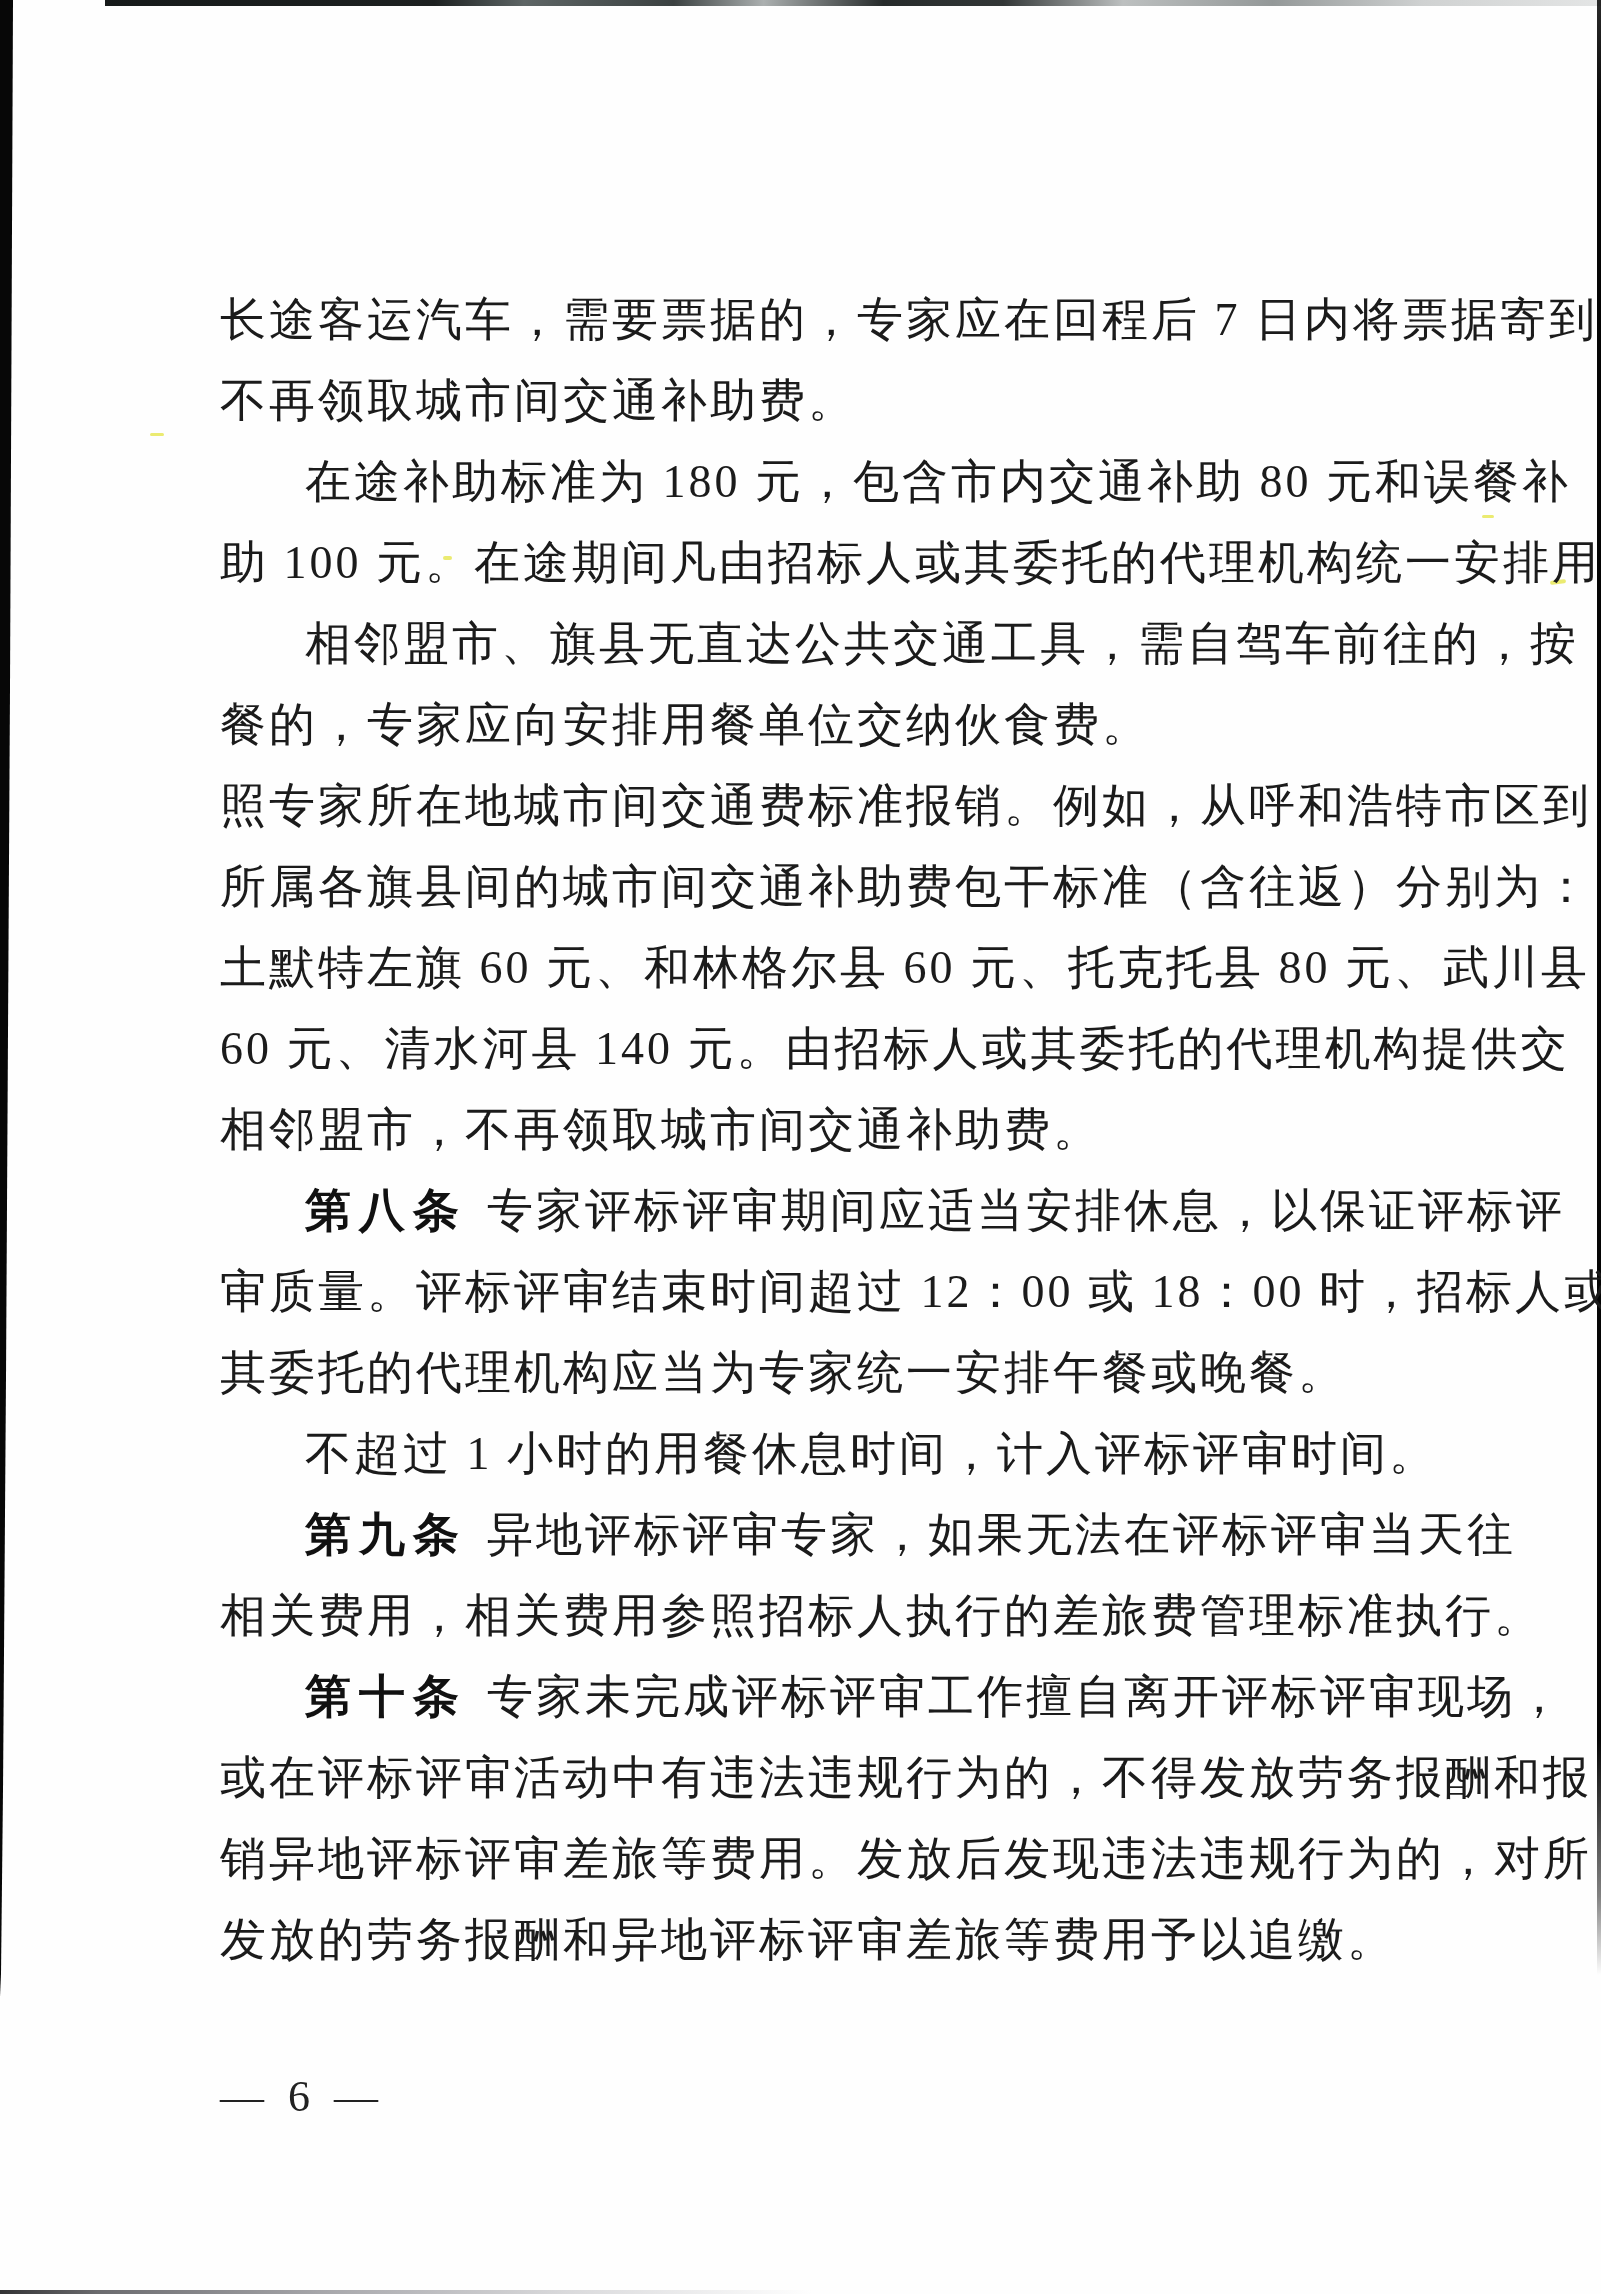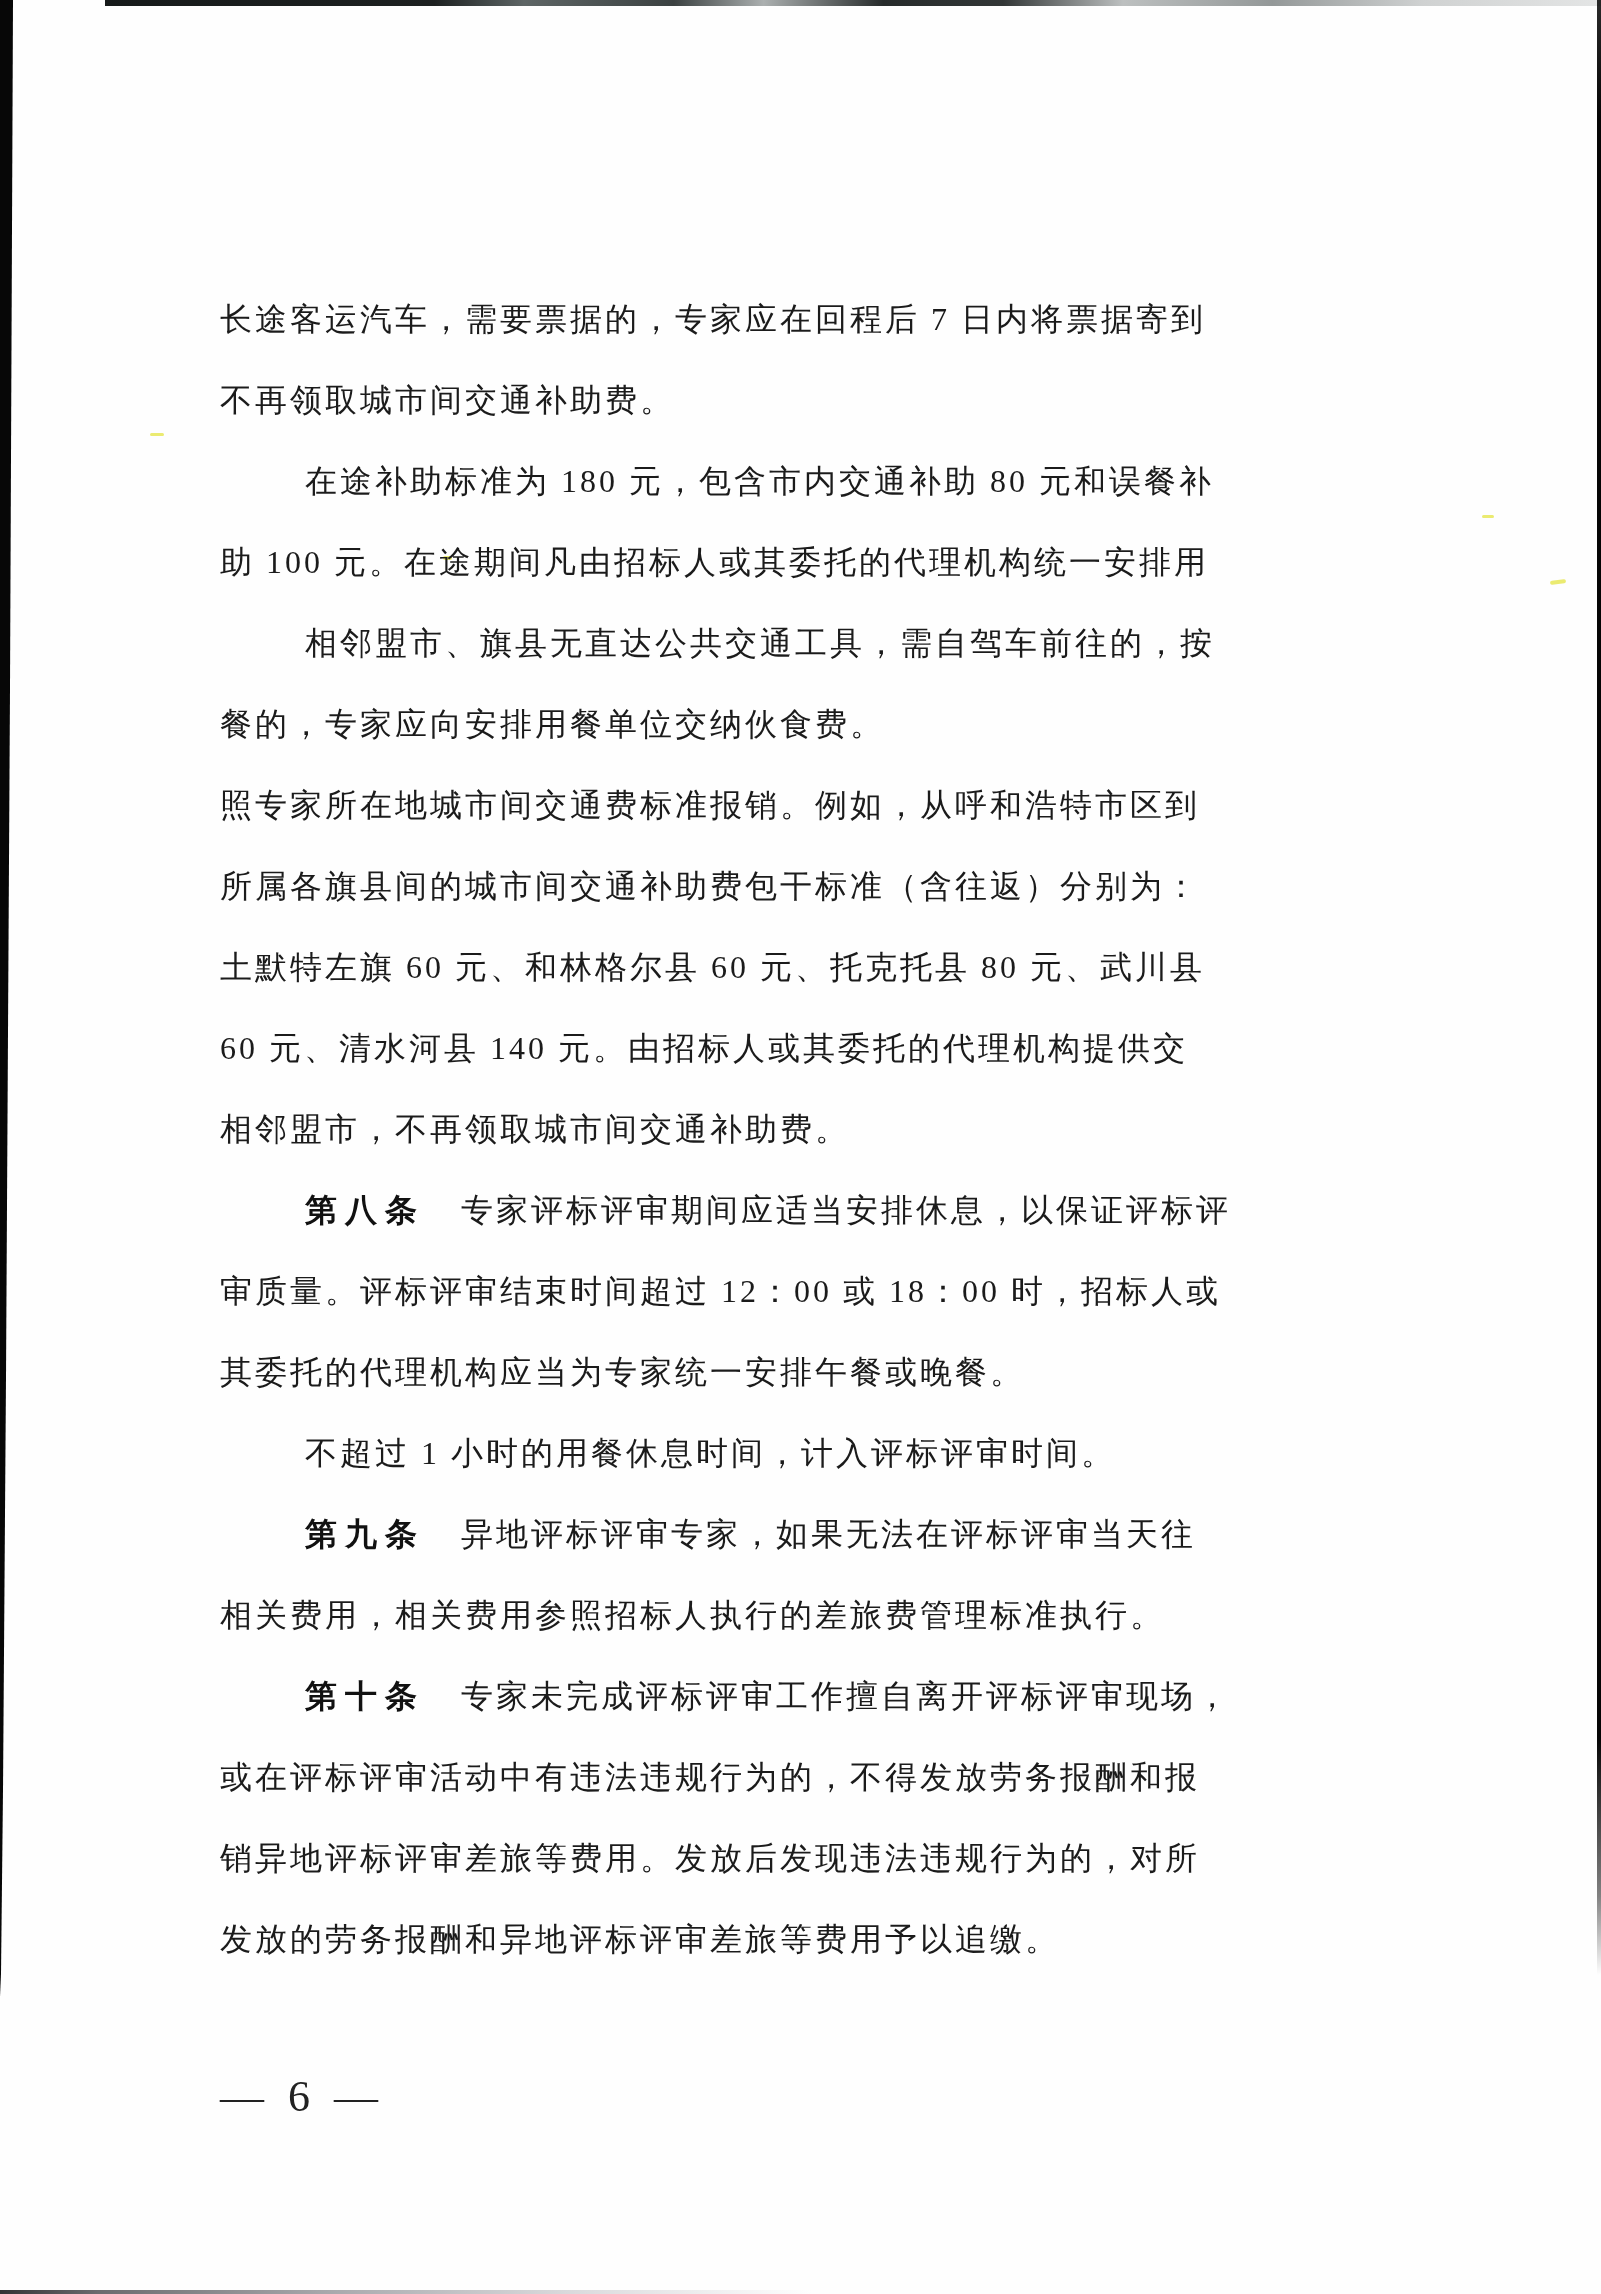--- a/index.html
+++ b/index.html
@@ -44,28 +44,28 @@
   .speck.s2{left:443px;top:556px;width:9px;height:4px;}
   .speck.s3{left:1482px;top:515px;width:12px;height:3px;}
   .speck.s4{left:1550px;top:580px;width:16px;height:4px;transform:rotate(-8deg);}
   
   .content{
     position:absolute;left:220px;top:279px;width:1255px;
     color:#1b1b1b;
   }
   .line{
     height:81px;line-height:81px;
-    font-size:32px;letter-spacing:3px;
+    font-size:46px;letter-spacing:3px;
     white-space:nowrap;
   }
   .line.indent{padding-left:85px;}
   .term{
     font-weight:bold;
     font-family:"Liberation Sans","DejaVu Sans",sans-serif;
-    letter-spacing:8px;margin-right:36px;
+    letter-spacing:8px;margin-right:20px;
     color:#111;
   }
   
   .footer{
     position:absolute;left:222px;top:2071px;
     display:flex;align-items:center;gap:26px;
     color:#222;font-size:40px;
   }
   .footer .dash{letter-spacing:0;transform:scaleX(1.1);}
   .footer .num{font-size:44px;}

